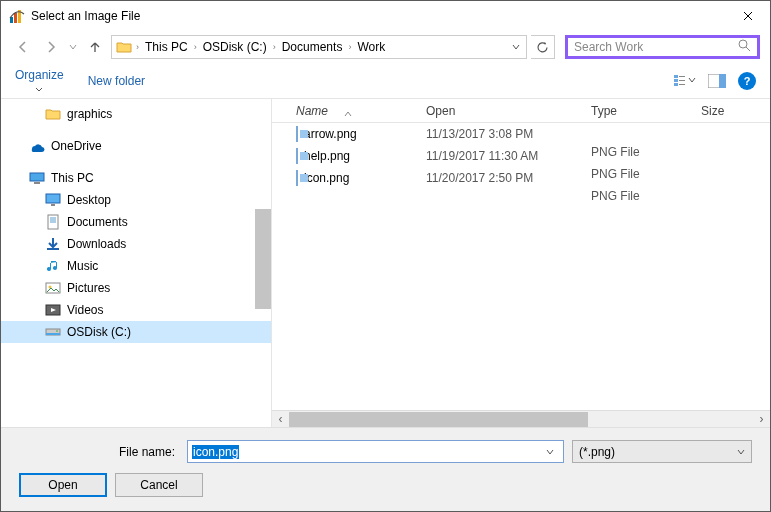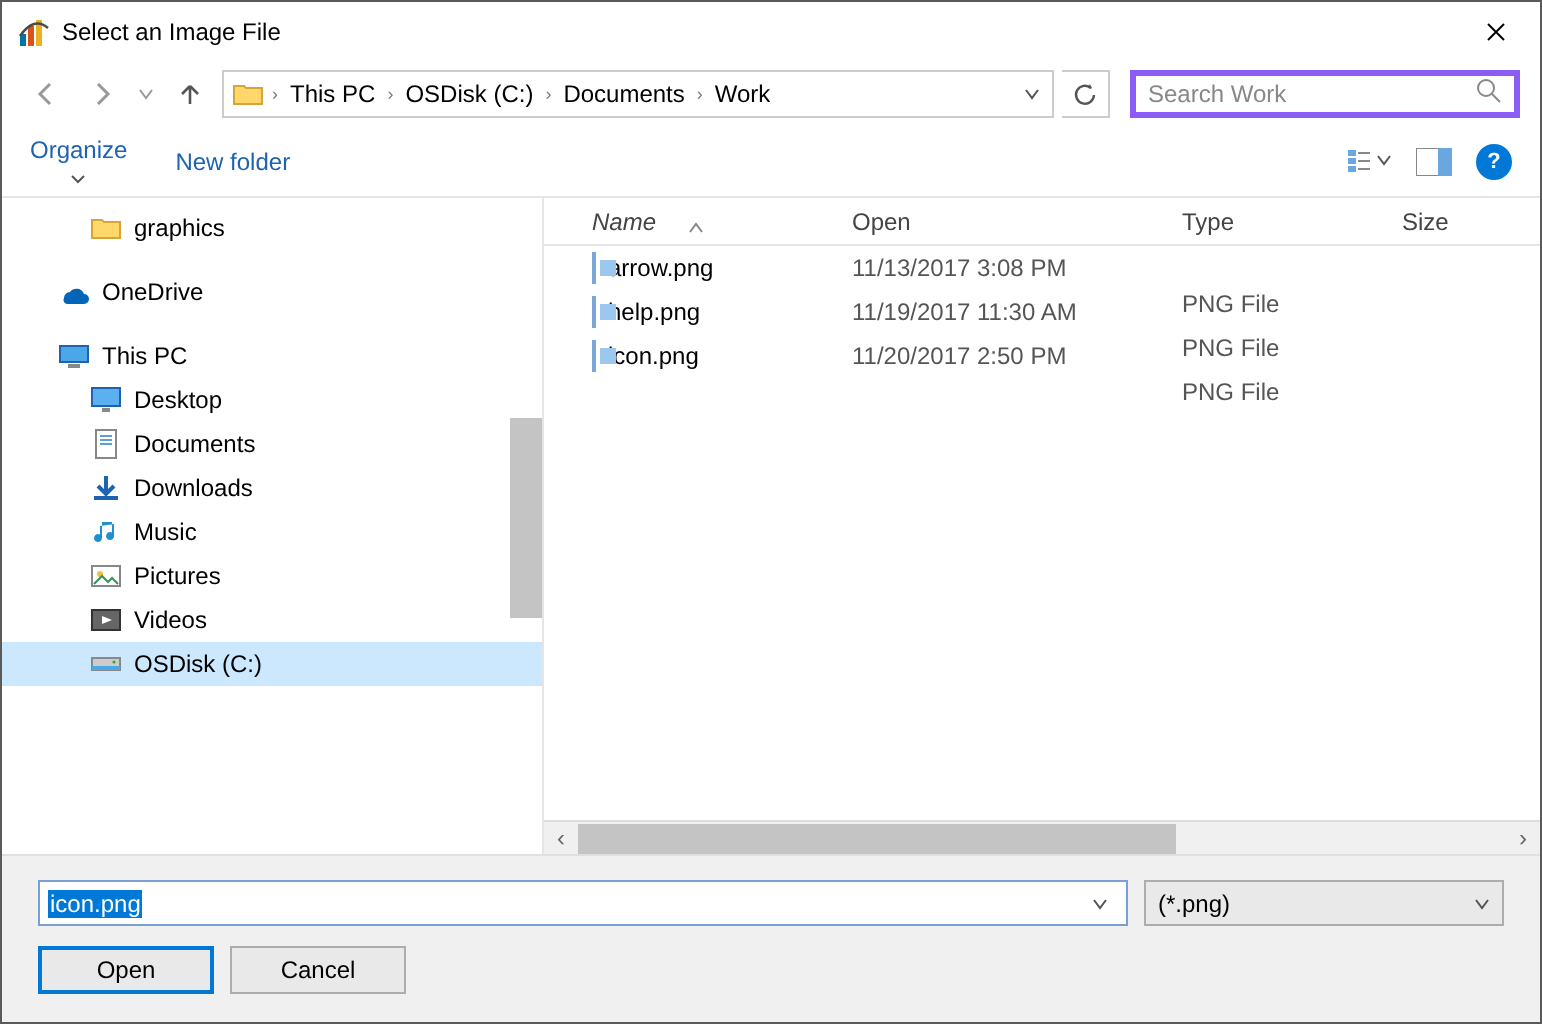--- a/index.html
+++ b/index.html
@@ -295,20 +295,21 @@
       <div class="hscroll-left">‹</div>
       <div class="hscroll-thumb" style="width:60%"></div>
       <div style="flex:1"></div>
       <div class="hscroll-right">›</div>
     </div>
   </div>
 </div>
 
 <div class="footer">
   <div class="fn-row">
+    <div class="fn-label">File name:</div>
     <div class="fn-input-wrap">
       <span class="fn-sel">icon.png</span>
       <input value="" style="">
       <span class="fn-dd"><svg width="8" height="8" viewBox="0 0 8 8">
             <path d="M1 2 L4 6 L7 2" stroke="#555" fill="none"></path>
           </svg></span>
     </div>
     <div class="fn-filter">
       <span>(*.png)</span>
       <span><svg width="8" height="8" viewBox="0 0 8 8">

